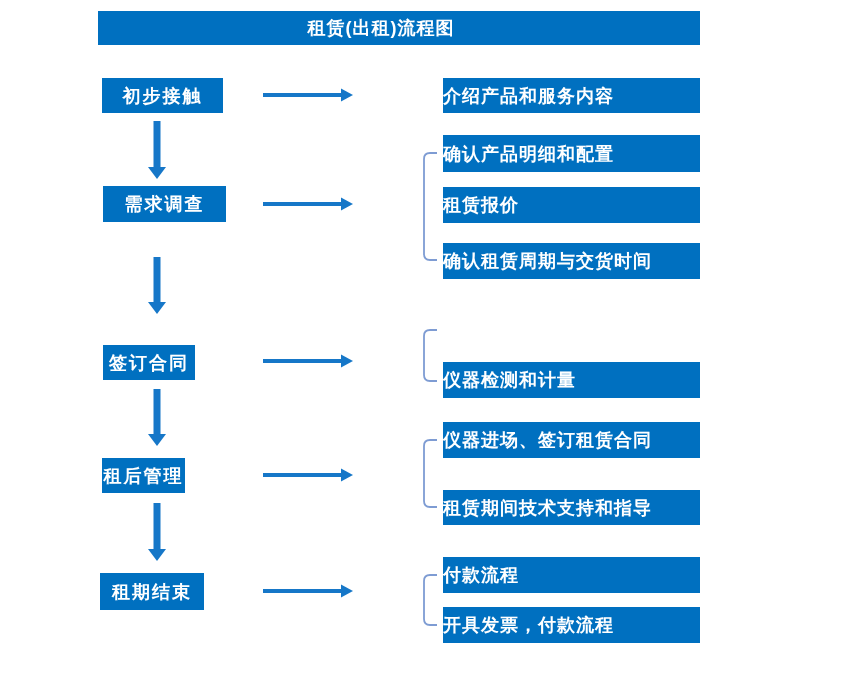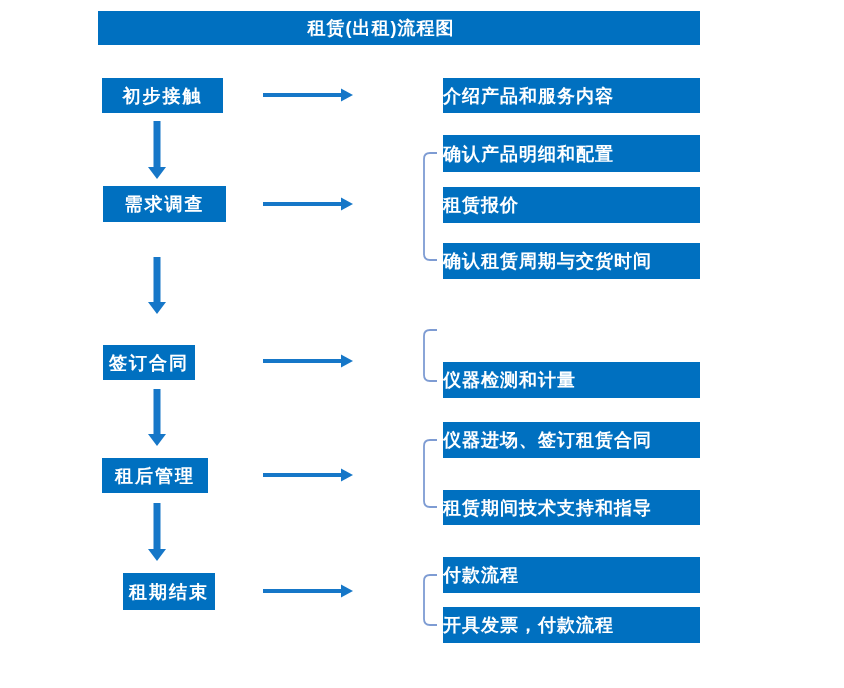--- a/index.html
+++ b/index.html
@@ -44,22 +44,22 @@
     font-size:18px;font-weight:bold;
     display:flex;align-items:center;justify-content:flex-start;
     box-sizing:border-box;
     letter-spacing:1px;
     white-space:nowrap;
   }
   
   .s1{left:102px;top:78px;width:121px;height:35px;}
   .s2{left:103px;top:186px;width:123px;height:36px;}
   .s3{left:103px;top:345px;width:92px;height:35px;}
-  .s4{left:102px;top:458px;width:106px;height:35px;}
-  .s5{left:100px;top:573px;width:92px;height:37px;margin-left:23px;}
+  .s4{left:102px;top:458px;width:83px;height:35px;}
+  .s5{left:100px;top:573px;width:104px;height:37px;}
   
   .r1a{top:78px;height:35px;}
   .r2a{top:135px;height:37px;}
   .r2b{top:187px;}
   .r2c{top:243px;}
   .r3a{top:313px;height:35px;}
   .r3b{top:362px;}
   .r4a{top:422px;}
   .r4b{top:490px;height:35px;}
   .r5a{top:557px;}

